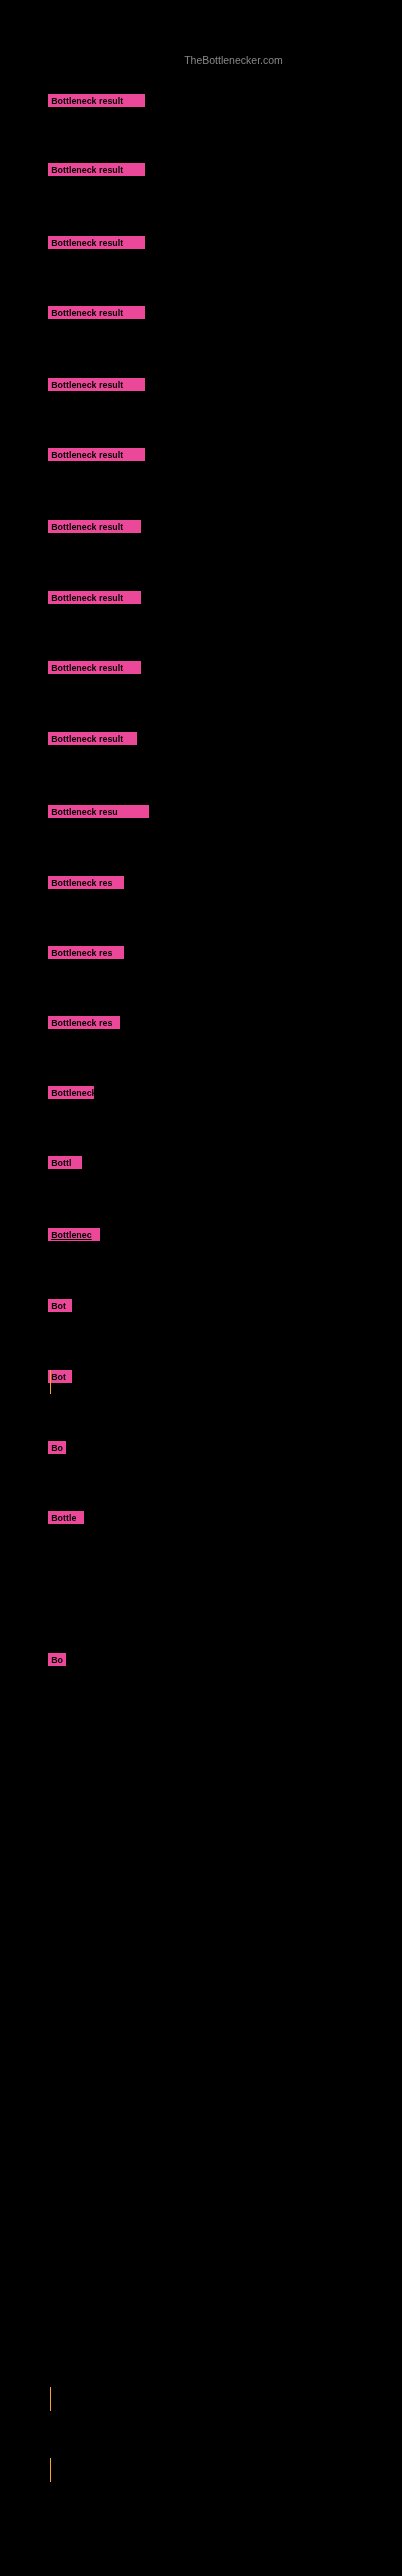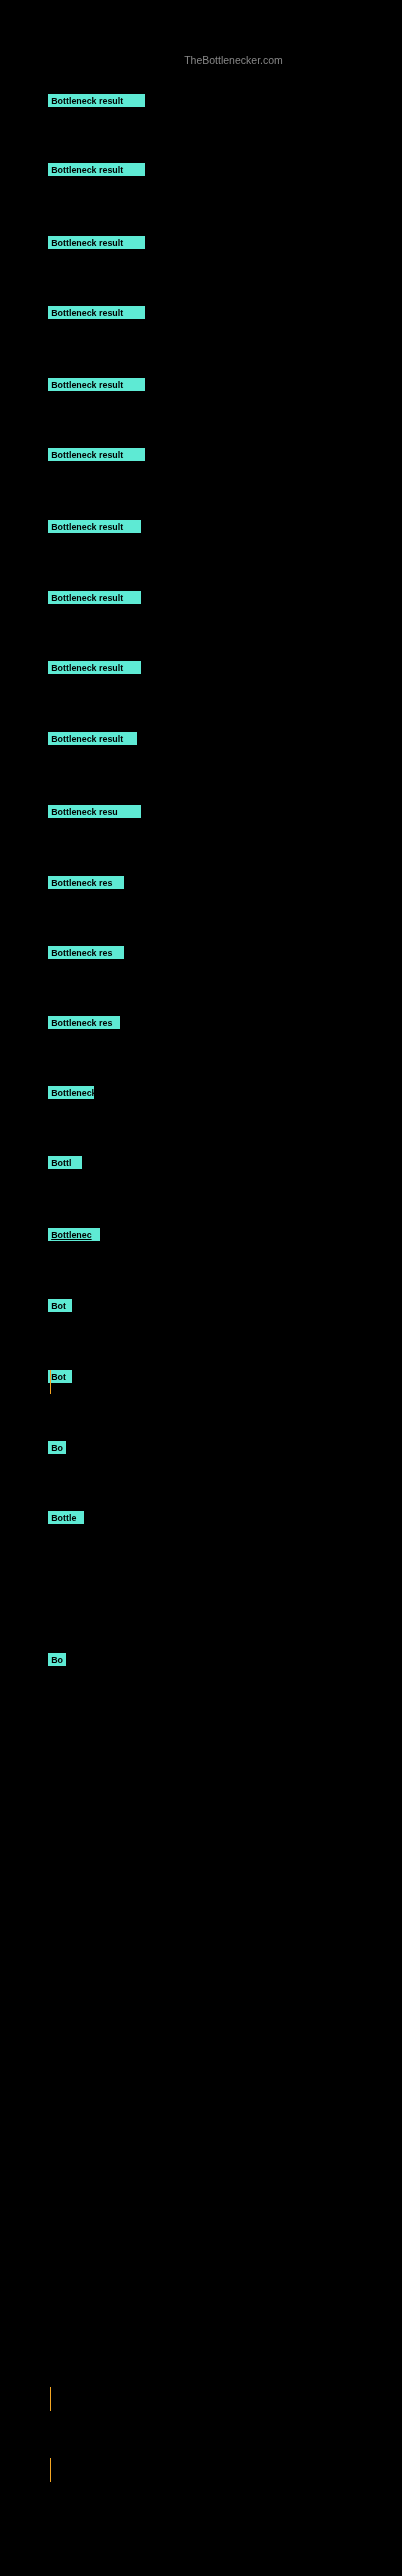--- a/index.html
+++ b/index.html
@@ -18,21 +18,21 @@
       position: absolute;
       top: 6.4px;
       left: 0;
       right: 0;
       text-align: center;
       color: #888888;
       font-size: 10.5px;
     }
     .bottleneck-badge {
       position: absolute;
-      background-color: #5eead4;
+      background-color: #ec4899;
       color: #000000;
       font-size: 8.9px;
       font-weight: bold;
       padding: 1.6px 3.2px;
       white-space: nowrap;
       overflow: hidden;
     }
     .vertical-line {
       position: absolute;
       width: 1.6px;
@@ -48,21 +48,21 @@
     <div class="bottleneck-badge" style="top: 46px; left: 0px; width: 97px;">Bottleneck result</div>
     <div class="bottleneck-badge" style="top: 115px; left: 0px; width: 97px;">Bottleneck result</div>
     <div class="bottleneck-badge" style="top: 188px; left: 0px; width: 97px;">Bottleneck result</div>
     <div class="bottleneck-badge" style="top: 258px; left: 0px; width: 97px;">Bottleneck result</div>
     <div class="bottleneck-badge" style="top: 330px; left: 0px; width: 97px;">Bottleneck result</div>
     <div class="bottleneck-badge" style="top: 400px; left: 0px; width: 97px;">Bottleneck result</div>
     <div class="bottleneck-badge" style="top: 472px; left: 0px; width: 93px;">Bottleneck result</div>
     <div class="bottleneck-badge" style="top: 543px; left: 0px; width: 93px;">Bottleneck result</div>
     <div class="bottleneck-badge" style="top: 613px; left: 0px; width: 93px;">Bottleneck result</div>
     <div class="bottleneck-badge" style="top: 684px; left: 0px; width: 89px;">Bottleneck result</div>
-    <div class="bottleneck-badge" style="top: 757px; left: 0px; width: 93px;">Bottleneck resu</div>
+    <div class="bottleneck-badge" style="top: 757px; left: 0px; width: 101px;">Bottleneck resu</div>
     <div class="bottleneck-badge" style="top: 828px; left: 0px; width: 76px;">Bottleneck res</div>
     <div class="bottleneck-badge" style="top: 898px; left: 0px; width: 76px;">Bottleneck res</div>
     <div class="bottleneck-badge" style="top: 968px; left: 0px; width: 72px;">Bottleneck res</div>
     <div class="bottleneck-badge" style="top: 1038px; left: 0px; width: 46px;">Bottleneck</div>
     <div class="bottleneck-badge" style="top: 1108px; left: 0px; width: 34px;">Bottl</div>
     <div class="bottleneck-badge" style="top: 1180px; left: 0px; width: 52px; text-decoration: underline;">Bottlenec</div>
     <div class="bottleneck-badge" style="top: 1251px; left: 0px; width: 24px;">Bot</div>
     <div class="bottleneck-badge" style="top: 1322px; left: 0px; width: 24px;">Bot</div>
     <div class="bottleneck-badge" style="top: 1393px; left: 0px; width: 17.7px;">Bo</div>
     <div class="bottleneck-badge" style="top: 1463px; left: 0px; width: 36px;">Bottle</div>

